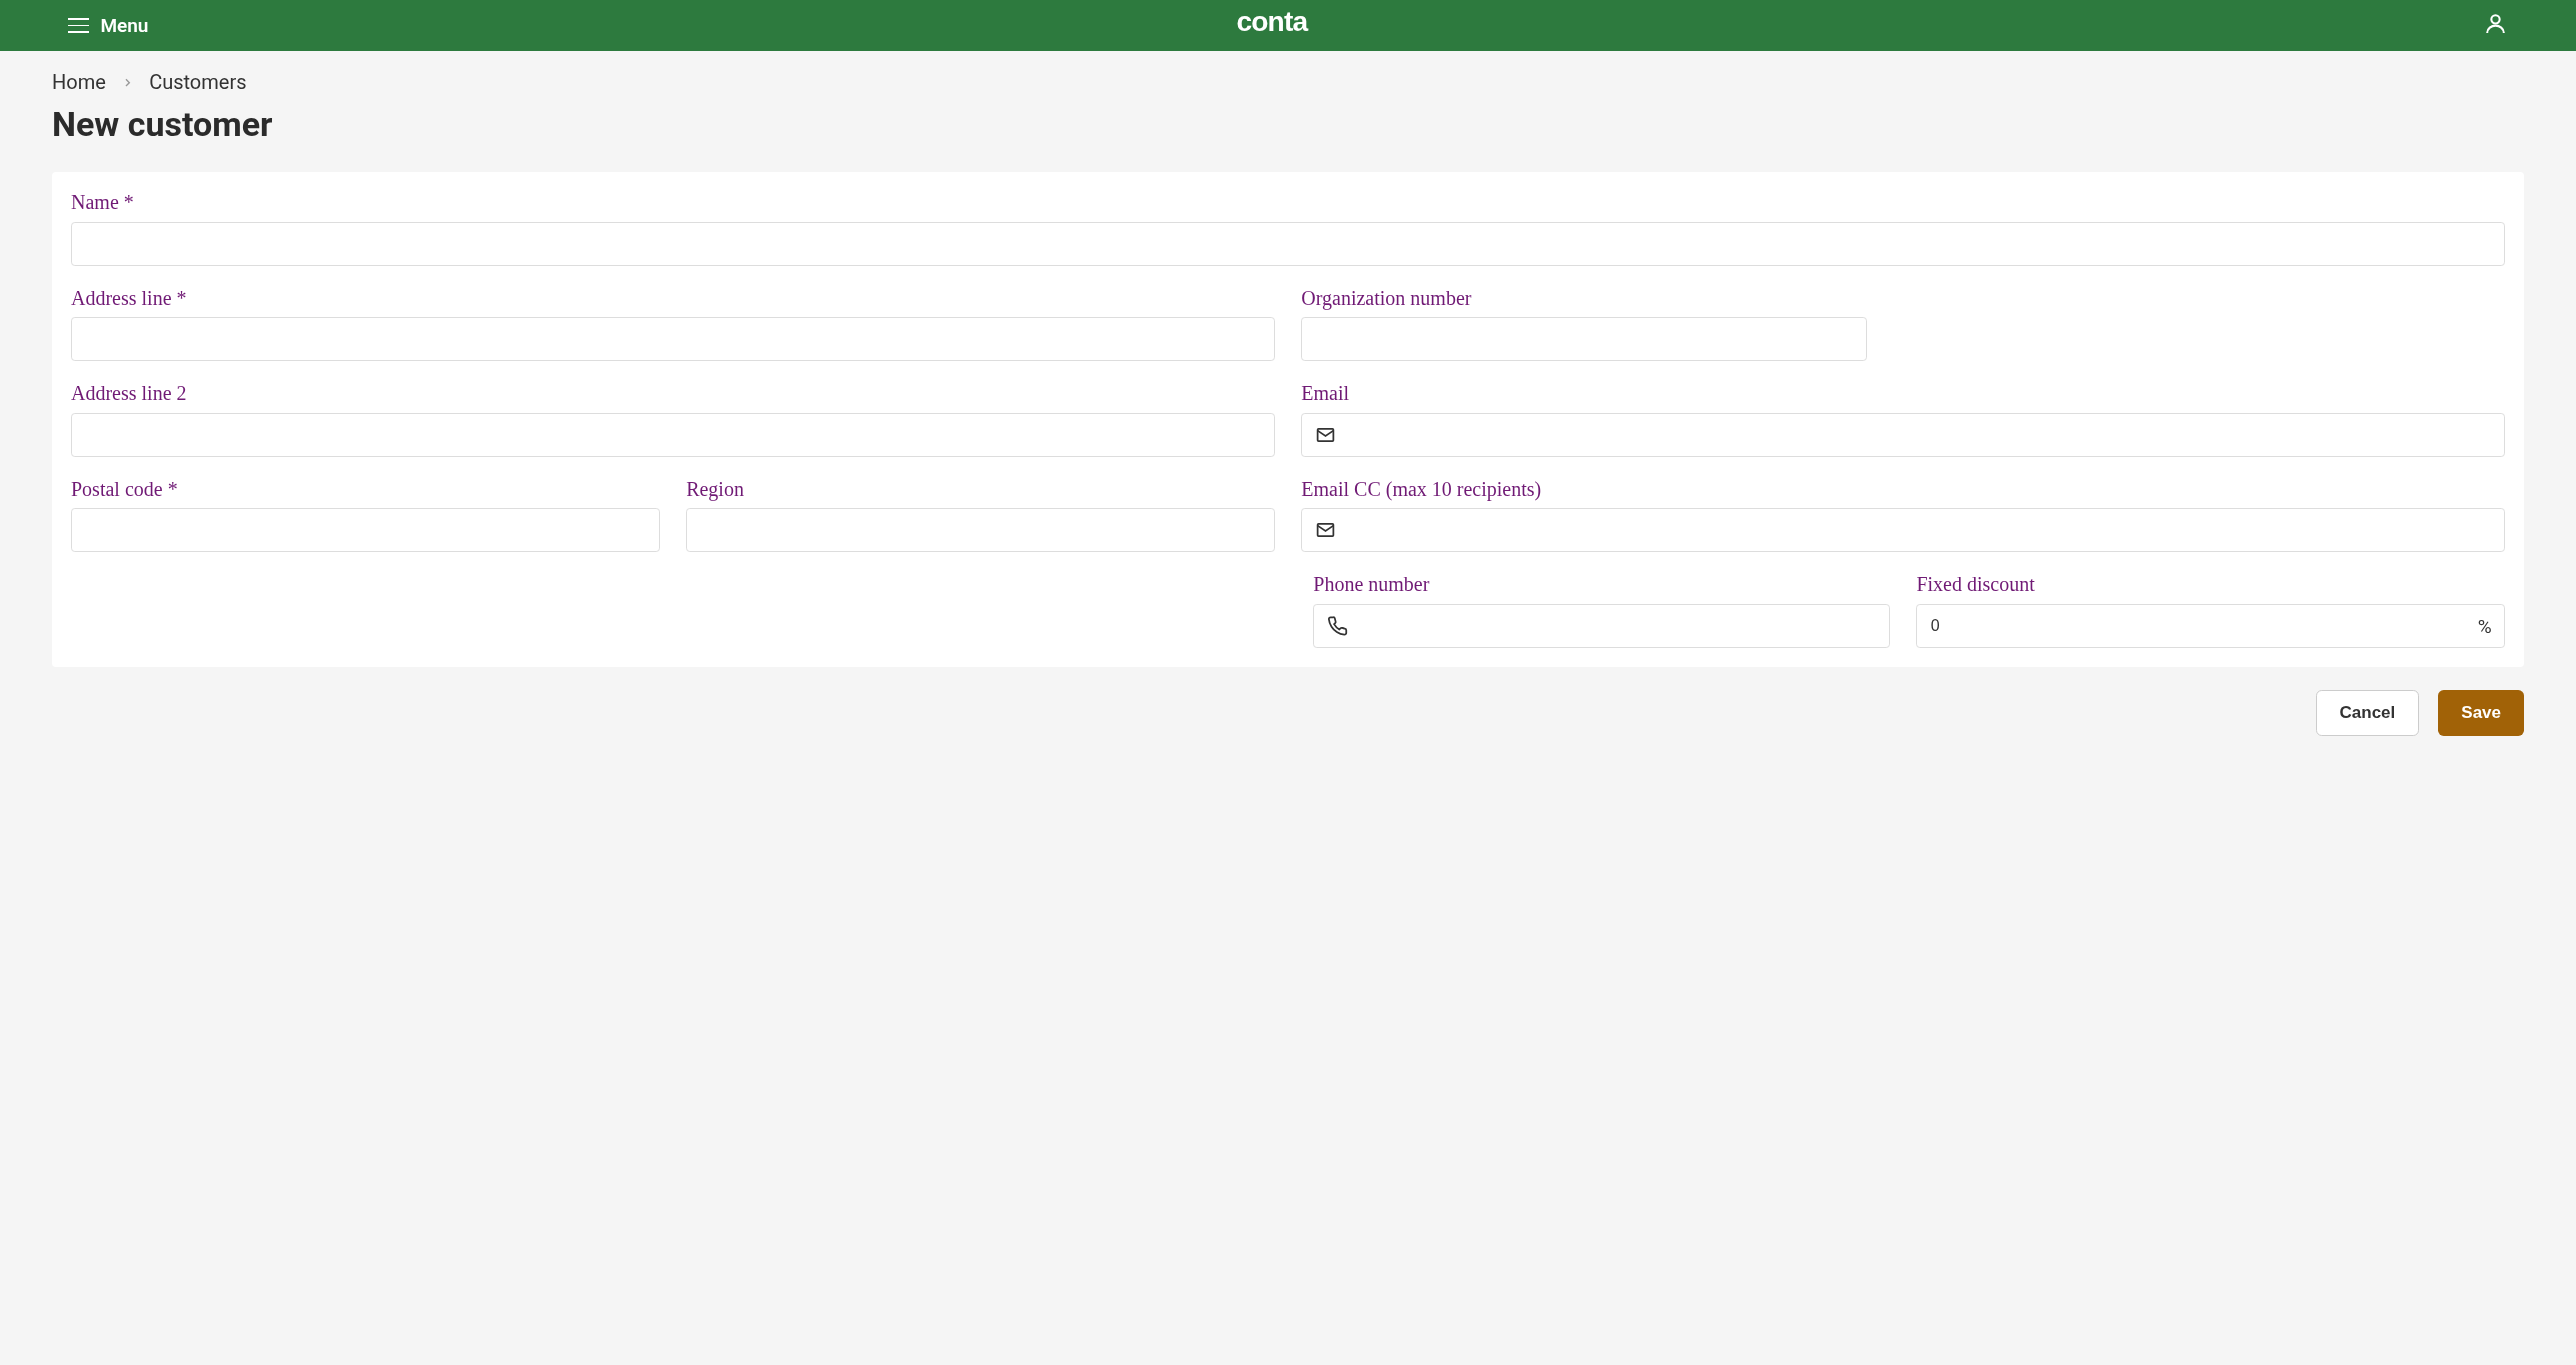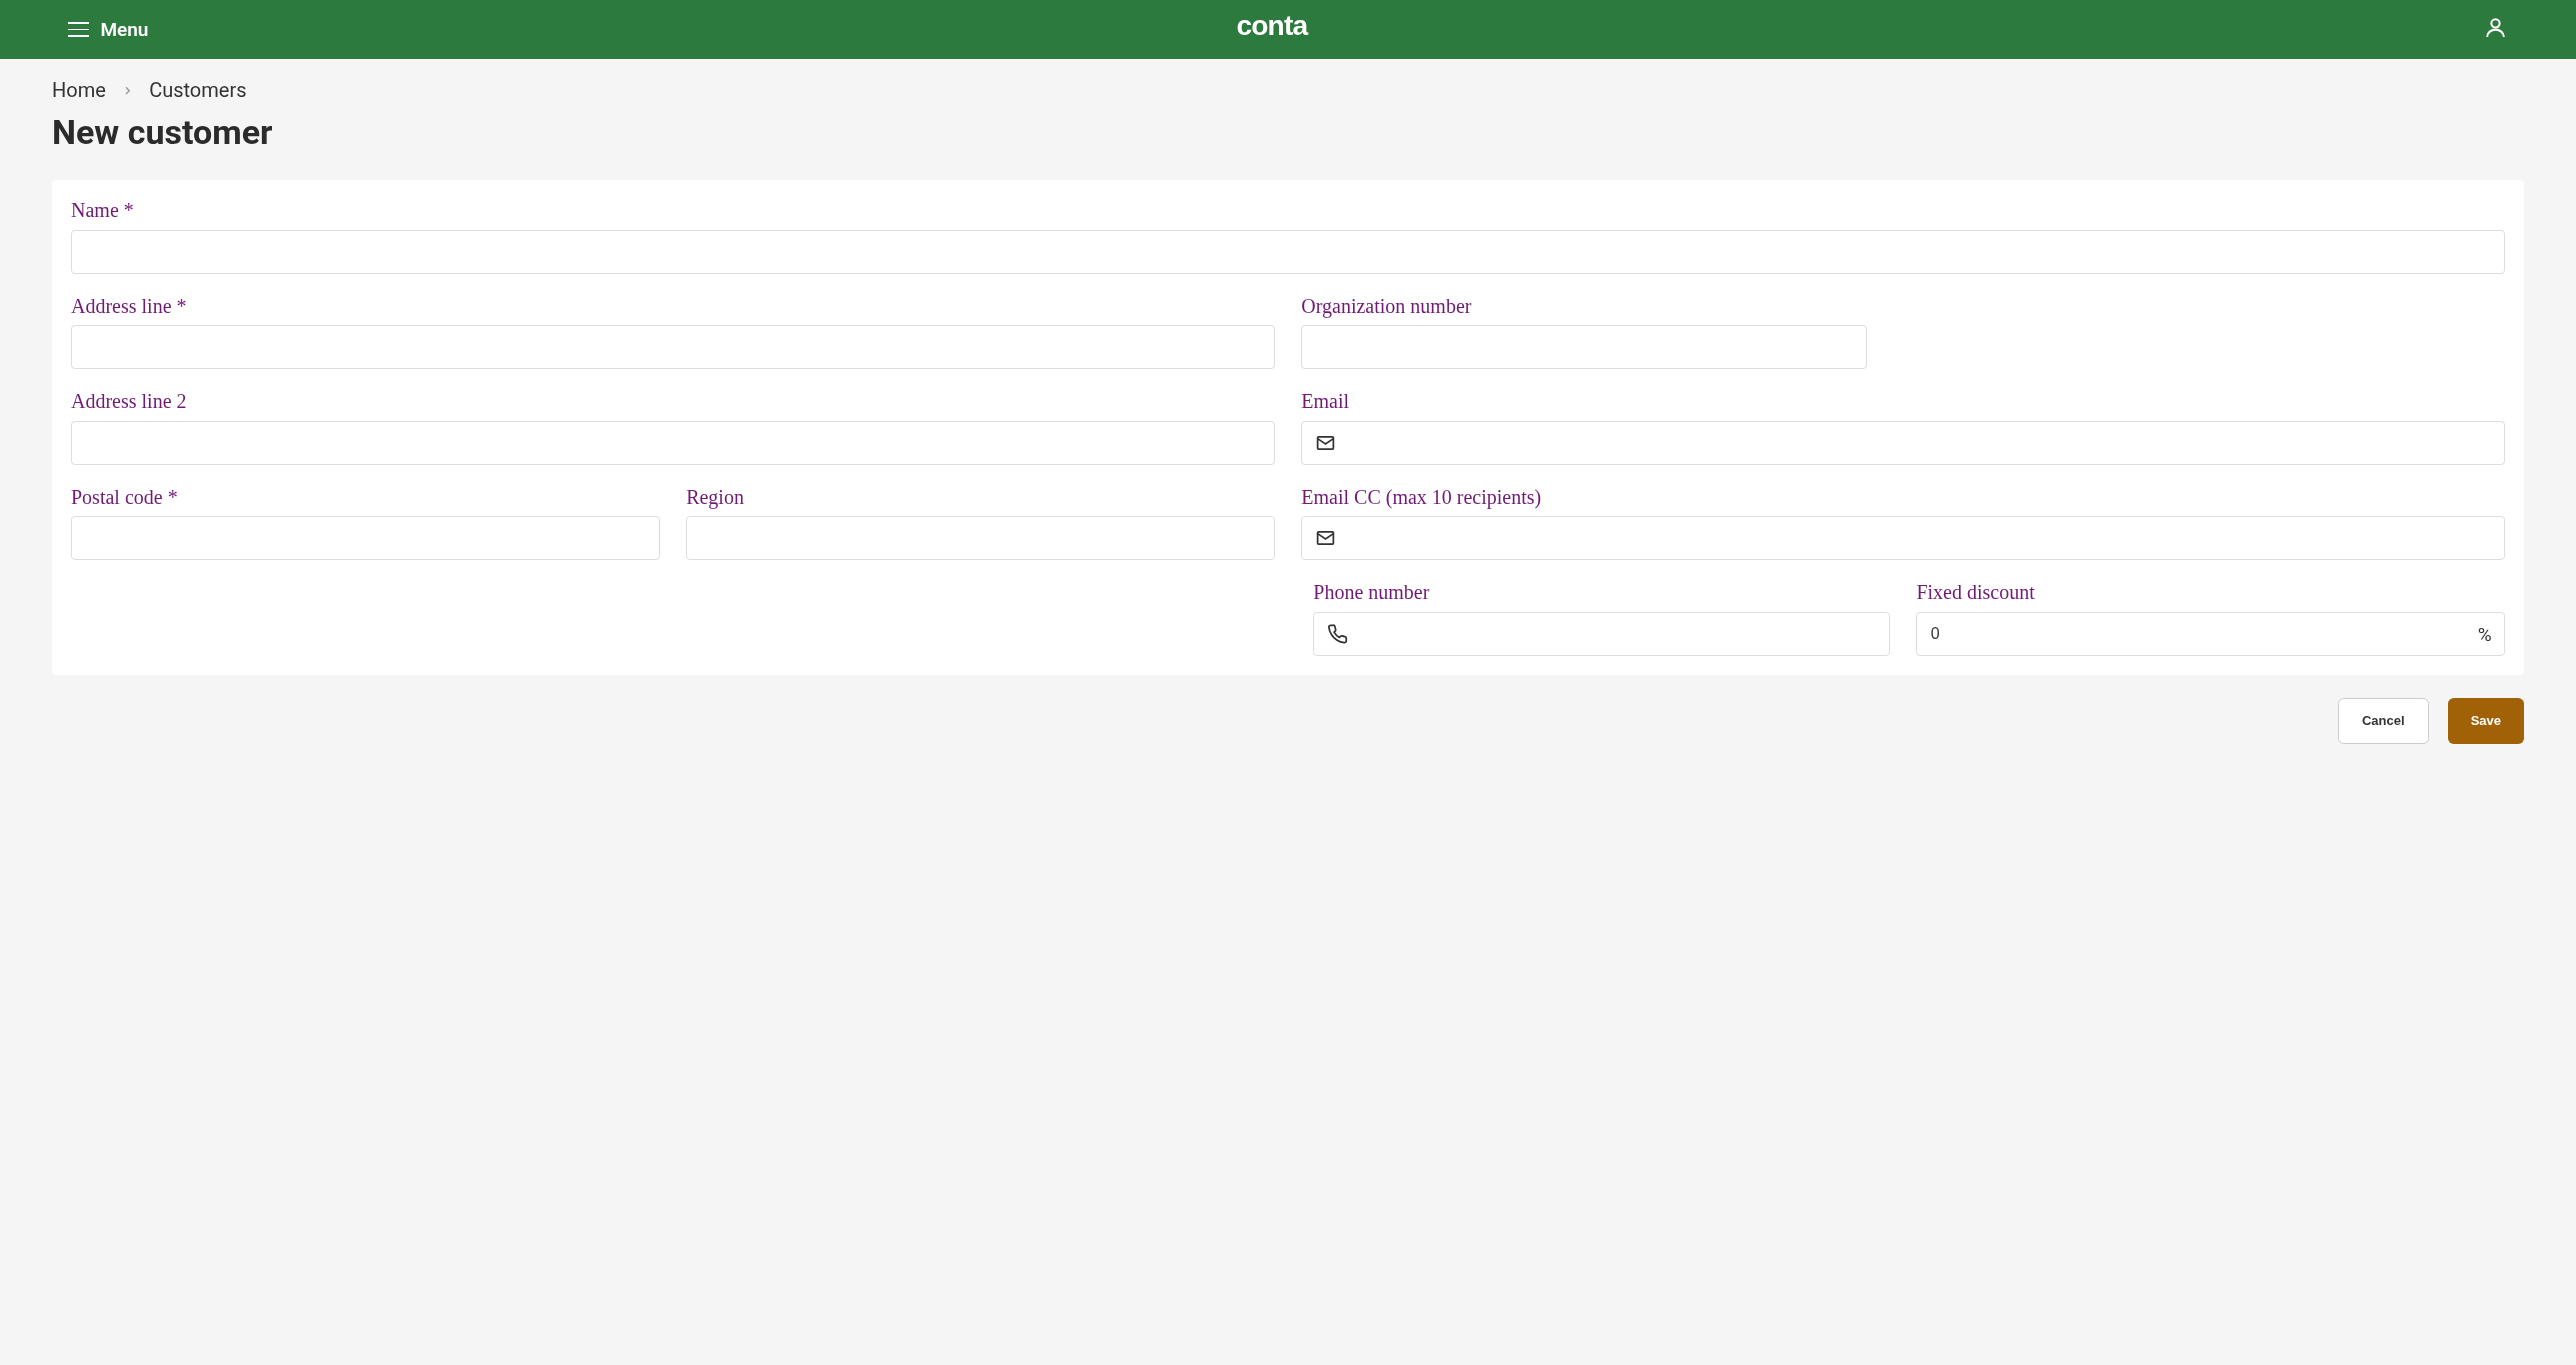--- a/index.html
+++ b/index.html
@@ -7,21 +7,21 @@
       padding: 0;
       box-sizing: border-box;
     }
     body {
       font-family: -apple-system, BlinkMacSystemFont, "Segoe UI", Roboto, "Helvetica Neue", Arial, sans-serif;
       background: #f5f5f5;
       color: #333;
     }
     .header {
       background: #2d7a3e;
-      height: 59px;
+      height: 51px;
       display: flex;
       align-items: center;
       justify-content: space-between;
       padding: 0 68px;
       position: relative;
     }
     .menu-button {
       display: flex;
       align-items: center;
       gap: 11.4px;
@@ -185,21 +185,21 @@
       display: flex;
       justify-content: flex-end;
       gap: 19px;
       margin-top: 23px;
       padding-right: 0;
     }
     .btn {
       height: 46px;
       padding: 0 23px;
       border-radius: 5.7px;
-      font-size: 13px;
+      font-size: 17px;
       font-weight: 600;
       cursor: pointer;
       border: none;
     }
     .btn-cancel {
       background: white;
       border: 0.9px solid #ccc;
       color: #333;
     }
     .btn-save {

